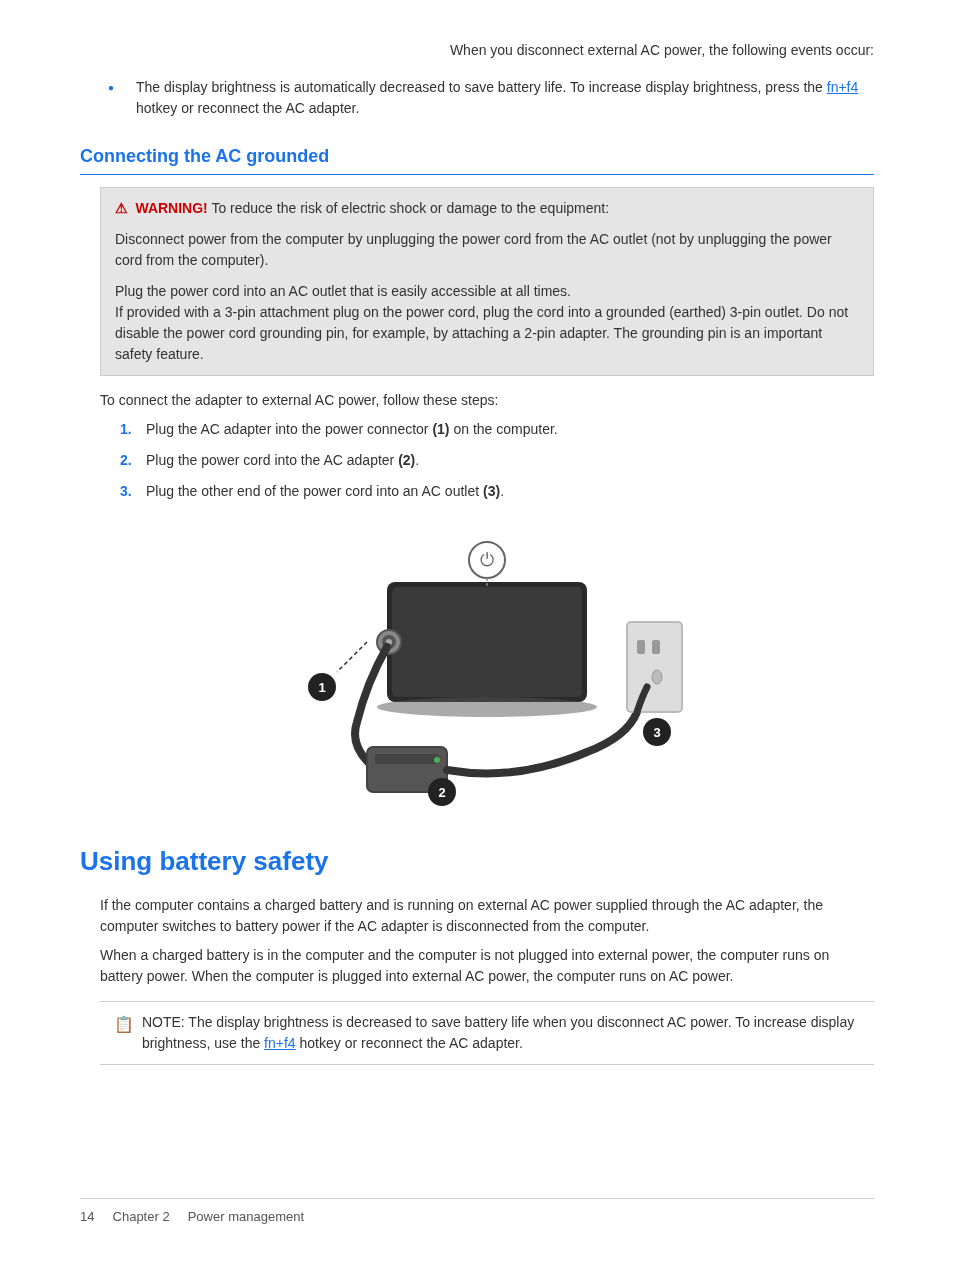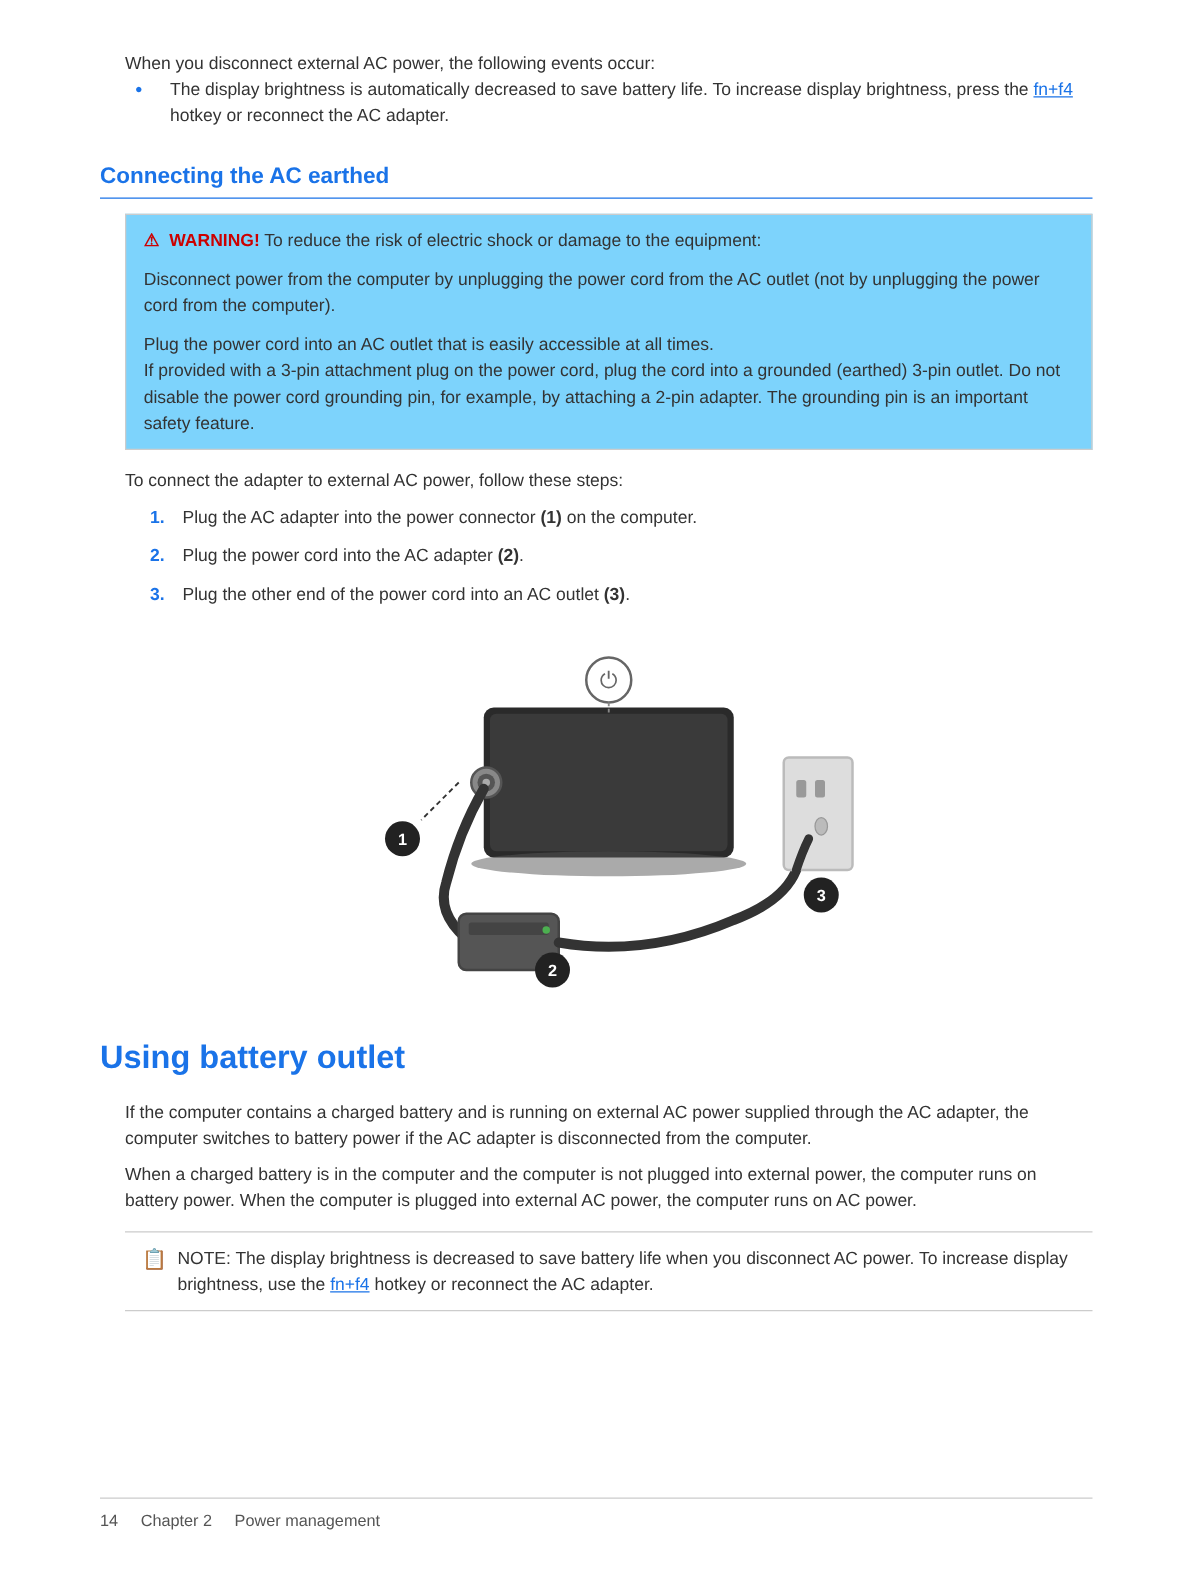--- a/index.html
+++ b/index.html
@@ -10,21 +10,23 @@
       color: #333;
       line-height: 1.5;
     }
     .page {
       width: 954px;
       min-height: 1270px;
       padding: 40px 80px 60px 80px;
       position: relative;
     }
     .intro-text {
+      margin-bottom: 16px;
       margin-left: 20px;
+      text-align: right;
     }
     .bullet-list {
       list-style: none;
       margin: 0 0 24px 40px;
     }
     .bullet-list li {
       position: relative;
       margin-bottom: 10px;
       padding-left: 16px;
     }
@@ -47,21 +49,21 @@
     .section-heading-large {
       color: #1a73e8;
       font-size: 26px;
       font-weight: bold;
       margin-bottom: 14px;
     }
     .warning-box {
       border: 1px solid #ccc;
       padding: 10px 14px;
       margin: 12px 0 14px 20px;
-      background: #7dd3fc;
+      background: #e5e5e5;
     }
     .warning-label {
       color: #cc0000;
       font-weight: bold;
     }
     .warning-icon {
       color: #cc0000;
       font-weight: bold;
       margin-right: 4px;
     }
@@ -127,21 +129,21 @@
 <div class="page">
 
   <p class="intro-text">When you disconnect external AC power, the following events occur:</p>
 
   <ul class="bullet-list">
     <li>
       <span>The display brightness is automatically decreased to save battery life. To increase display brightness, press the <span class="link-text">fn+f4</span> hotkey or reconnect the AC adapter.</span>
     </li>
   </ul>
 
-  <h2 class="section-heading">Connecting the AC earthed</h2>
+  <h2 class="section-heading">Connecting the AC grounded</h2>
 
   <div class="warning-box">
     <p>
       <span class="warning-icon">⚠</span>
       <span class="warning-label">WARNING!</span>
       <span> </span><span>To reduce the risk of electric shock or damage to the equipment:</span>
     </p>
     <p style="margin-top:10px;">Disconnect power from the computer by unplugging the power cord from the AC outlet (not by unplugging the power cord from the computer).</p>
     <p style="margin-top:10px;">Plug the power cord into an AC outlet that is easily accessible at all times.</p>
     <p style="margin-top:0;">If provided with a 3-pin attachment plug on the power cord, plug the cord into a grounded (earthed) 3-pin outlet. Do not disable the power cord grounding pin, for example, by attaching a 2-pin adapter. The grounding pin is an important safety feature.</p>
@@ -203,21 +205,21 @@
       <circle cx="420" cy="210" r="14" fill="#222"></circle>
       <text x="420" y="215" text-anchor="middle" fill="white" font-size="13" font-weight="bold">3</text>
 
       <circle cx="250" cy="38" r="18" fill="none" stroke="#666" stroke-width="2"></circle>
       <text x="250" y="44" text-anchor="middle" fill="#666" font-size="18">⏻</text>
 
       <line x1="250" y1="56" x2="250" y2="65" stroke="#888" stroke-width="1.5" stroke-dasharray="3,2"></line>
     </svg>
   </div>
 
-  <h1 class="section-heading-large">Using battery outlet</h1>
+  <h1 class="section-heading-large">Using battery safety</h1>
 
   <p class="body-text" style="margin-top:10px;">If the computer contains a charged battery and is running on external AC power supplied through the AC adapter, the computer switches to battery power if the AC adapter is disconnected from the computer.</p>
   <p class="body-text">When a charged battery is in the computer and the computer is not plugged into external power, the computer runs on battery power. When the computer is plugged into external AC power, the computer runs on AC power.</p>
 
   <div class="note-box">
     <span class="note-icon">📋</span>
     <span>
       <span class="note-label">NOTE:</span>
       <span> The display brightness is decreased to save battery life when you disconnect AC power. To increase display brightness, use the </span><span class="link-text">fn+f4</span><span> hotkey or reconnect the AC adapter.</span>
     </span>

